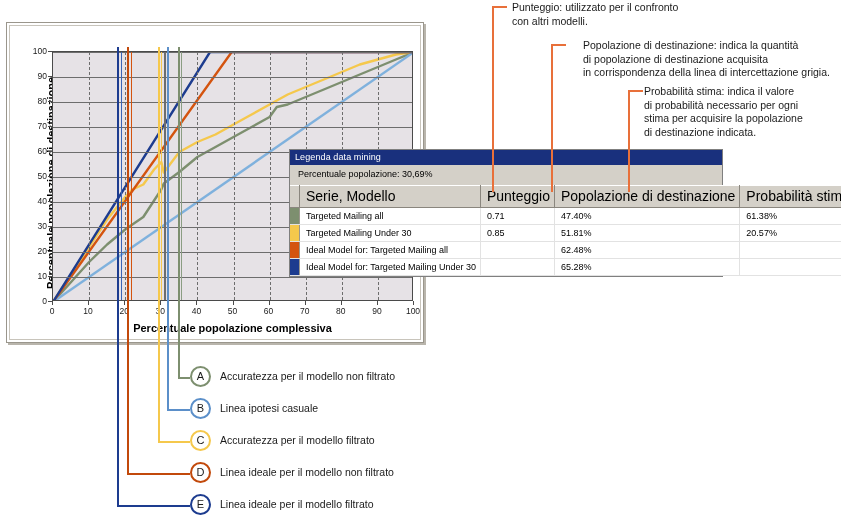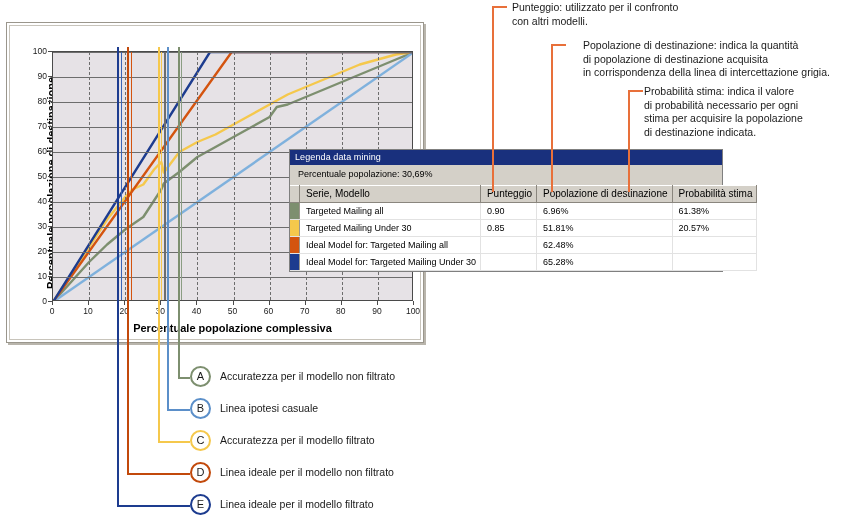--- a/index.html
+++ b/index.html
@@ -76,21 +76,21 @@
     background:#d4d0c8;
     border-bottom: 1px solid #d4d0c8;
   }
   #legend-table { width:100%; border-collapse: collapse; background:#ffffff; }
   #legend-table th {
     background:#d4d0c8;
     border-right: 1px solid #8a867e;
     border-top: 1px solid #ffffff;
     border-bottom: 1px solid #8a867e;
     font-weight: normal;
-    font-size: 10px;
+    font-size: 14px;
     text-align: left;
     padding: 2px 4px 3px 6px;
     color:#000;
     white-space: nowrap;
   }
   #legend-table th.swatch-h { width: 9px; padding:0; }
   #legend-table td {
     border-bottom: 1px solid #e2e2e2;
     border-right: 1px solid #e2e2e2;
     font-size: 9px;
@@ -248,22 +248,22 @@
         <th class="col-pop">Popolazione di destinazione</th>
         <th class="col-prob">Probabilità stima</th>
       </tr>
     </thead>
     <tbody id="legend-body">
         <tr>
           <td class="sw">
             <div class="sw-box" style="background: rgb(125, 143, 111);"></div>
           </td>
           <td>Targeted Mailing all</td>
-          <td>0.90</td>
-          <td>6.96%</td>
+          <td>0.71</td>
+          <td>47.40%</td>
           <td>61.38%</td>
         </tr>
         <tr>
           <td class="sw">
             <div class="sw-box" style="background: rgb(245, 200, 76);"></div>
           </td>
           <td>Targeted Mailing Under 30</td>
           <td>0.85</td>
           <td>51.81%</td>
           <td>20.57%</td>

